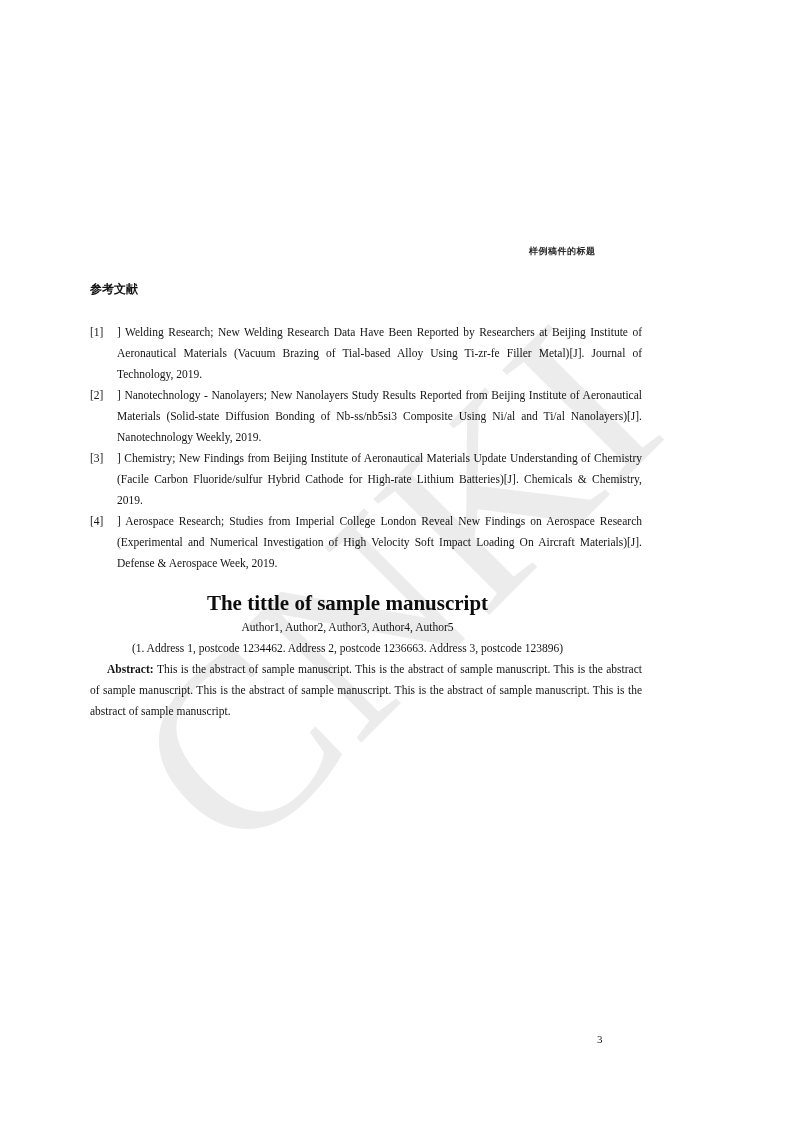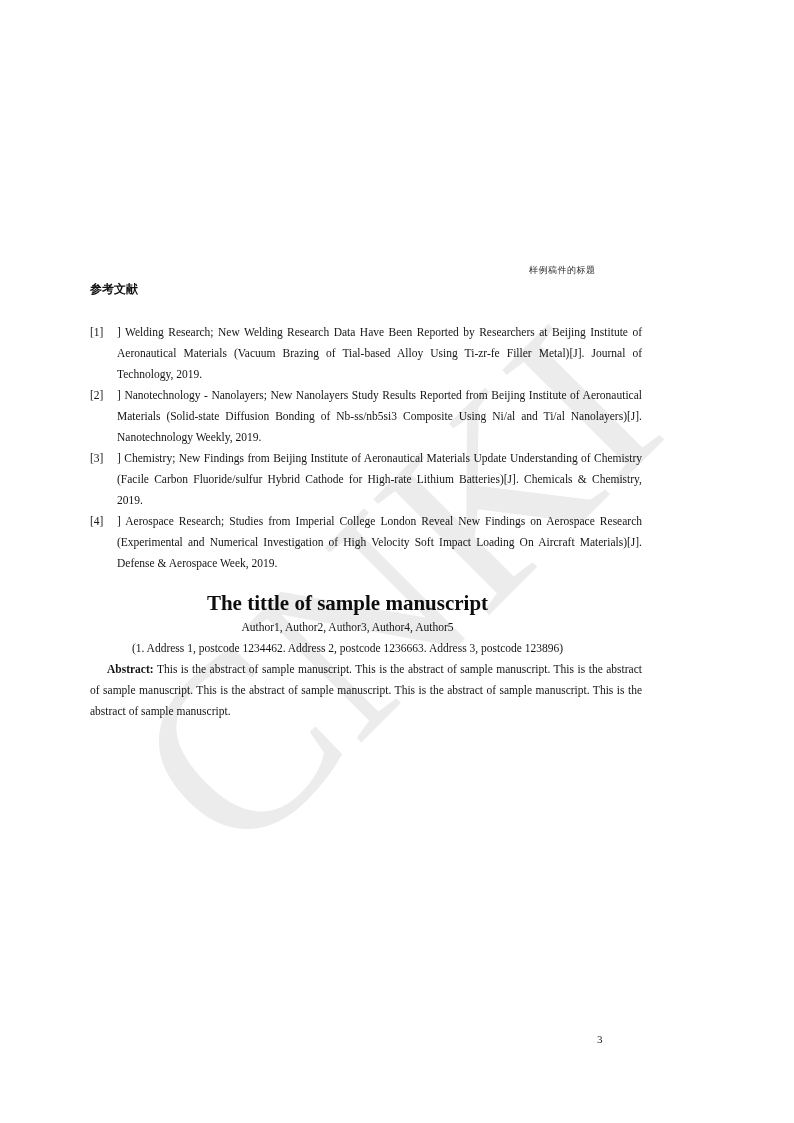--- a/index.html
+++ b/index.html
@@ -27,25 +27,26 @@
     font-weight: 400;
     color: #ececec;
     white-space: nowrap;
     z-index: 0;
     user-select: none;
   }
   
   .running-header {
     position: absolute;
     left: 529px;
-    top: 264px;
+    top: 245px;
     font-size: 9px;
     letter-spacing: 0.5px;
     color: #2a2a2a;
     z-index: 1;
+    font-weight: bold;
   }
   
   .refs-heading {
     position: absolute;
     left: 90px;
     top: 281px;
     font-size: 12px;
     font-weight: bold;
     color: #111;
     z-index: 1;

